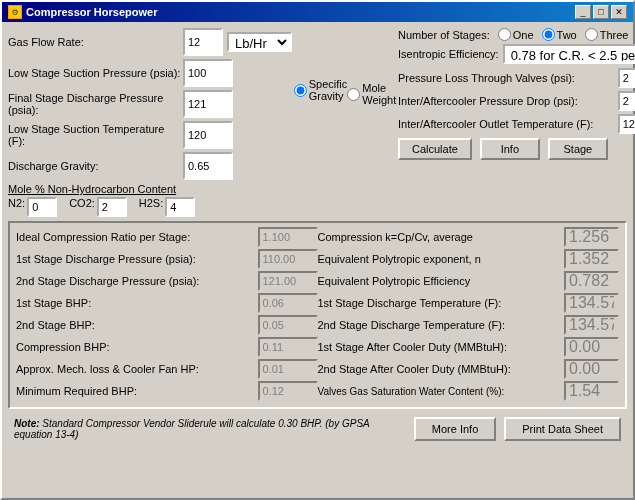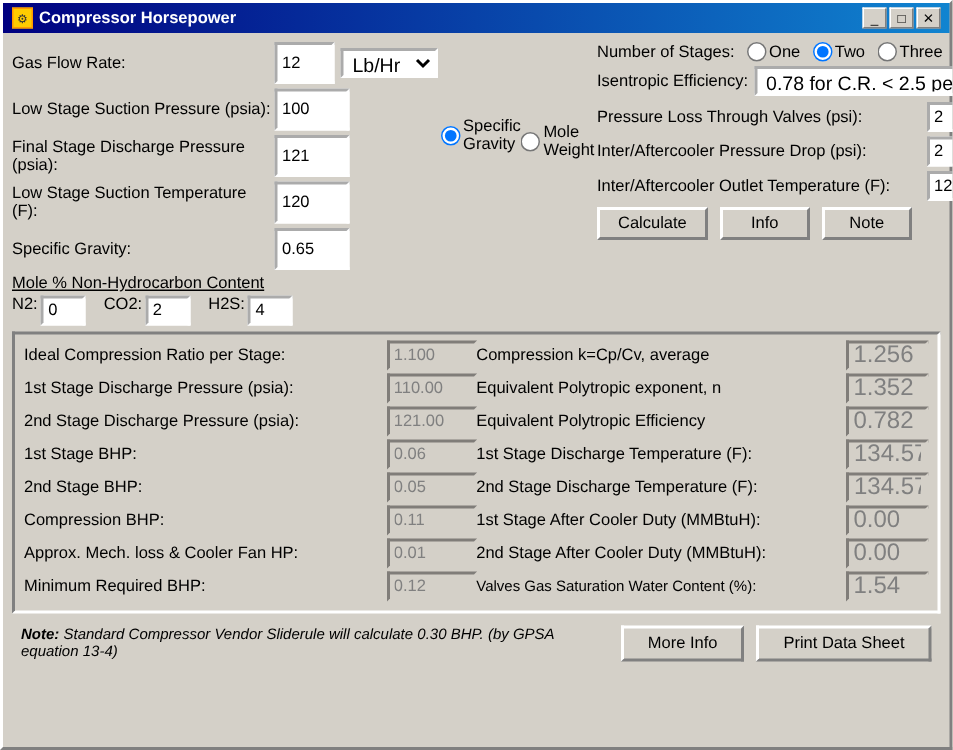--- a/index.html
+++ b/index.html
@@ -313,21 +313,21 @@
           <span class="field-label" style="width:175px;">Final Stage Discharge Pressure (psia):</span>
           <input class="field-input" style="width: 50px;" type="text" value="121">
         </div>
 
         <div class="field-row">
           <span class="field-label" style="width:175px;">Low Stage Suction Temperature (F):</span>
           <input class="field-input" style="width: 50px;" type="text" value="120">
         </div>
 
         <div class="field-row">
-          <span class="field-label" style="width:175px;">Specific Gravity:</span>
+          <span class="field-label" style="width:175px;">Discharge Gravity:</span>
           <input class="field-input" style="width: 50px;" type="text" value="0.65">
         </div>
 
         <div class="nhc-section">
           <span class="nhc-label">Mole % Non-Hydrocarbon Content</span>
           <div class="nhc-row">
             <div class="nhc-field">
               <span>N2:</span>
               <input class="nhc-input" type="text" value="0" style="">
             </div>
@@ -392,21 +392,21 @@
           </div>
           <div class="pressure-row">
             <span class="pressure-label">Inter/Aftercooler Outlet Temperature (F):</span>
             <input class="pressure-input" type="text" value="120" style="">
           </div>
         </div>
 
         <div class="button-row">
           <button class="btn">Calculate</button>
           <button class="btn">Info</button>
-          <button class="btn">Note</button>
+          <button class="btn">Stage</button>
         </div>
 
       </div>
     </div>
 
     <div class="results-section">
       <div class="results-left">
         <div class="result-row">
           <span class="result-label">Ideal Compression Ratio per Stage:</span>
           <input class="result-input" type="text" disabled="" value="1.100" style="">

